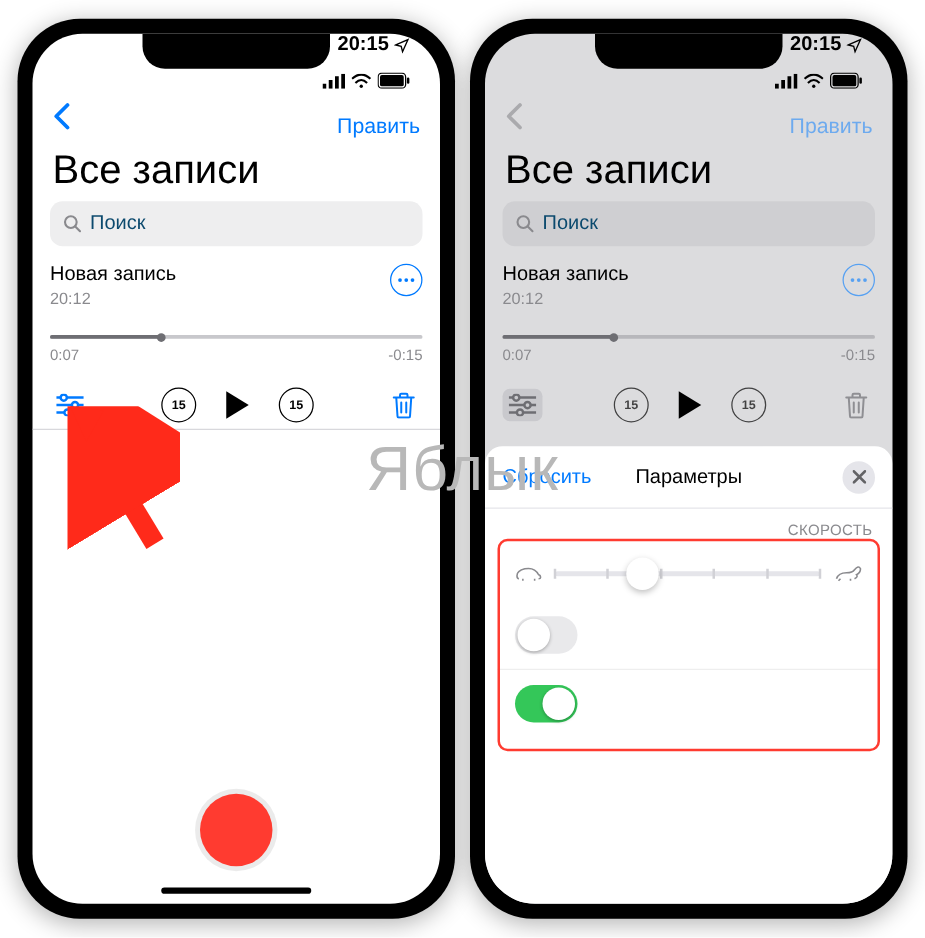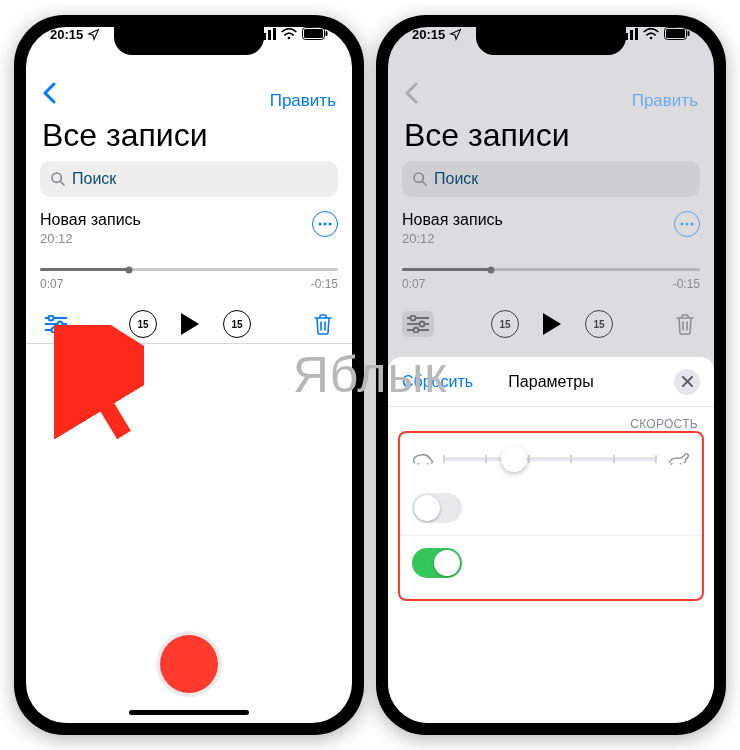--- a/index.html
+++ b/index.html
@@ -36,24 +36,25 @@
     width: 150px; height: 28px;
     background: #000;
     border-bottom-left-radius: 18px;
     border-bottom-right-radius: 18px;
     z-index: 50;
   }
 
   .status-bar {
     position: absolute; top: 0; left: 0; right: 0;
     height: 44px;
-    display: flex; justify-content: space-between; align-items: flex-start;
+    display: flex; justify-content: space-between; align-items: flex-end;
     padding: 0 24px;
-    font-size: 13px; font-weight: 600;
+    font-size: 16px; font-weight: 600;
     z-index: 40;
+    flex-direction: column;
   }
 
   .status-left { display:flex; align-items:center; gap: 4px; }
   .status-right { display:flex; align-items:center; gap: 5px; }
 
   .nav-bar {
     position: absolute; top: 44px; left: 0; right: 0;
     height: 40px;
     display:flex; justify-content: space-between; align-items:flex-end;
     padding: 0 16px;

